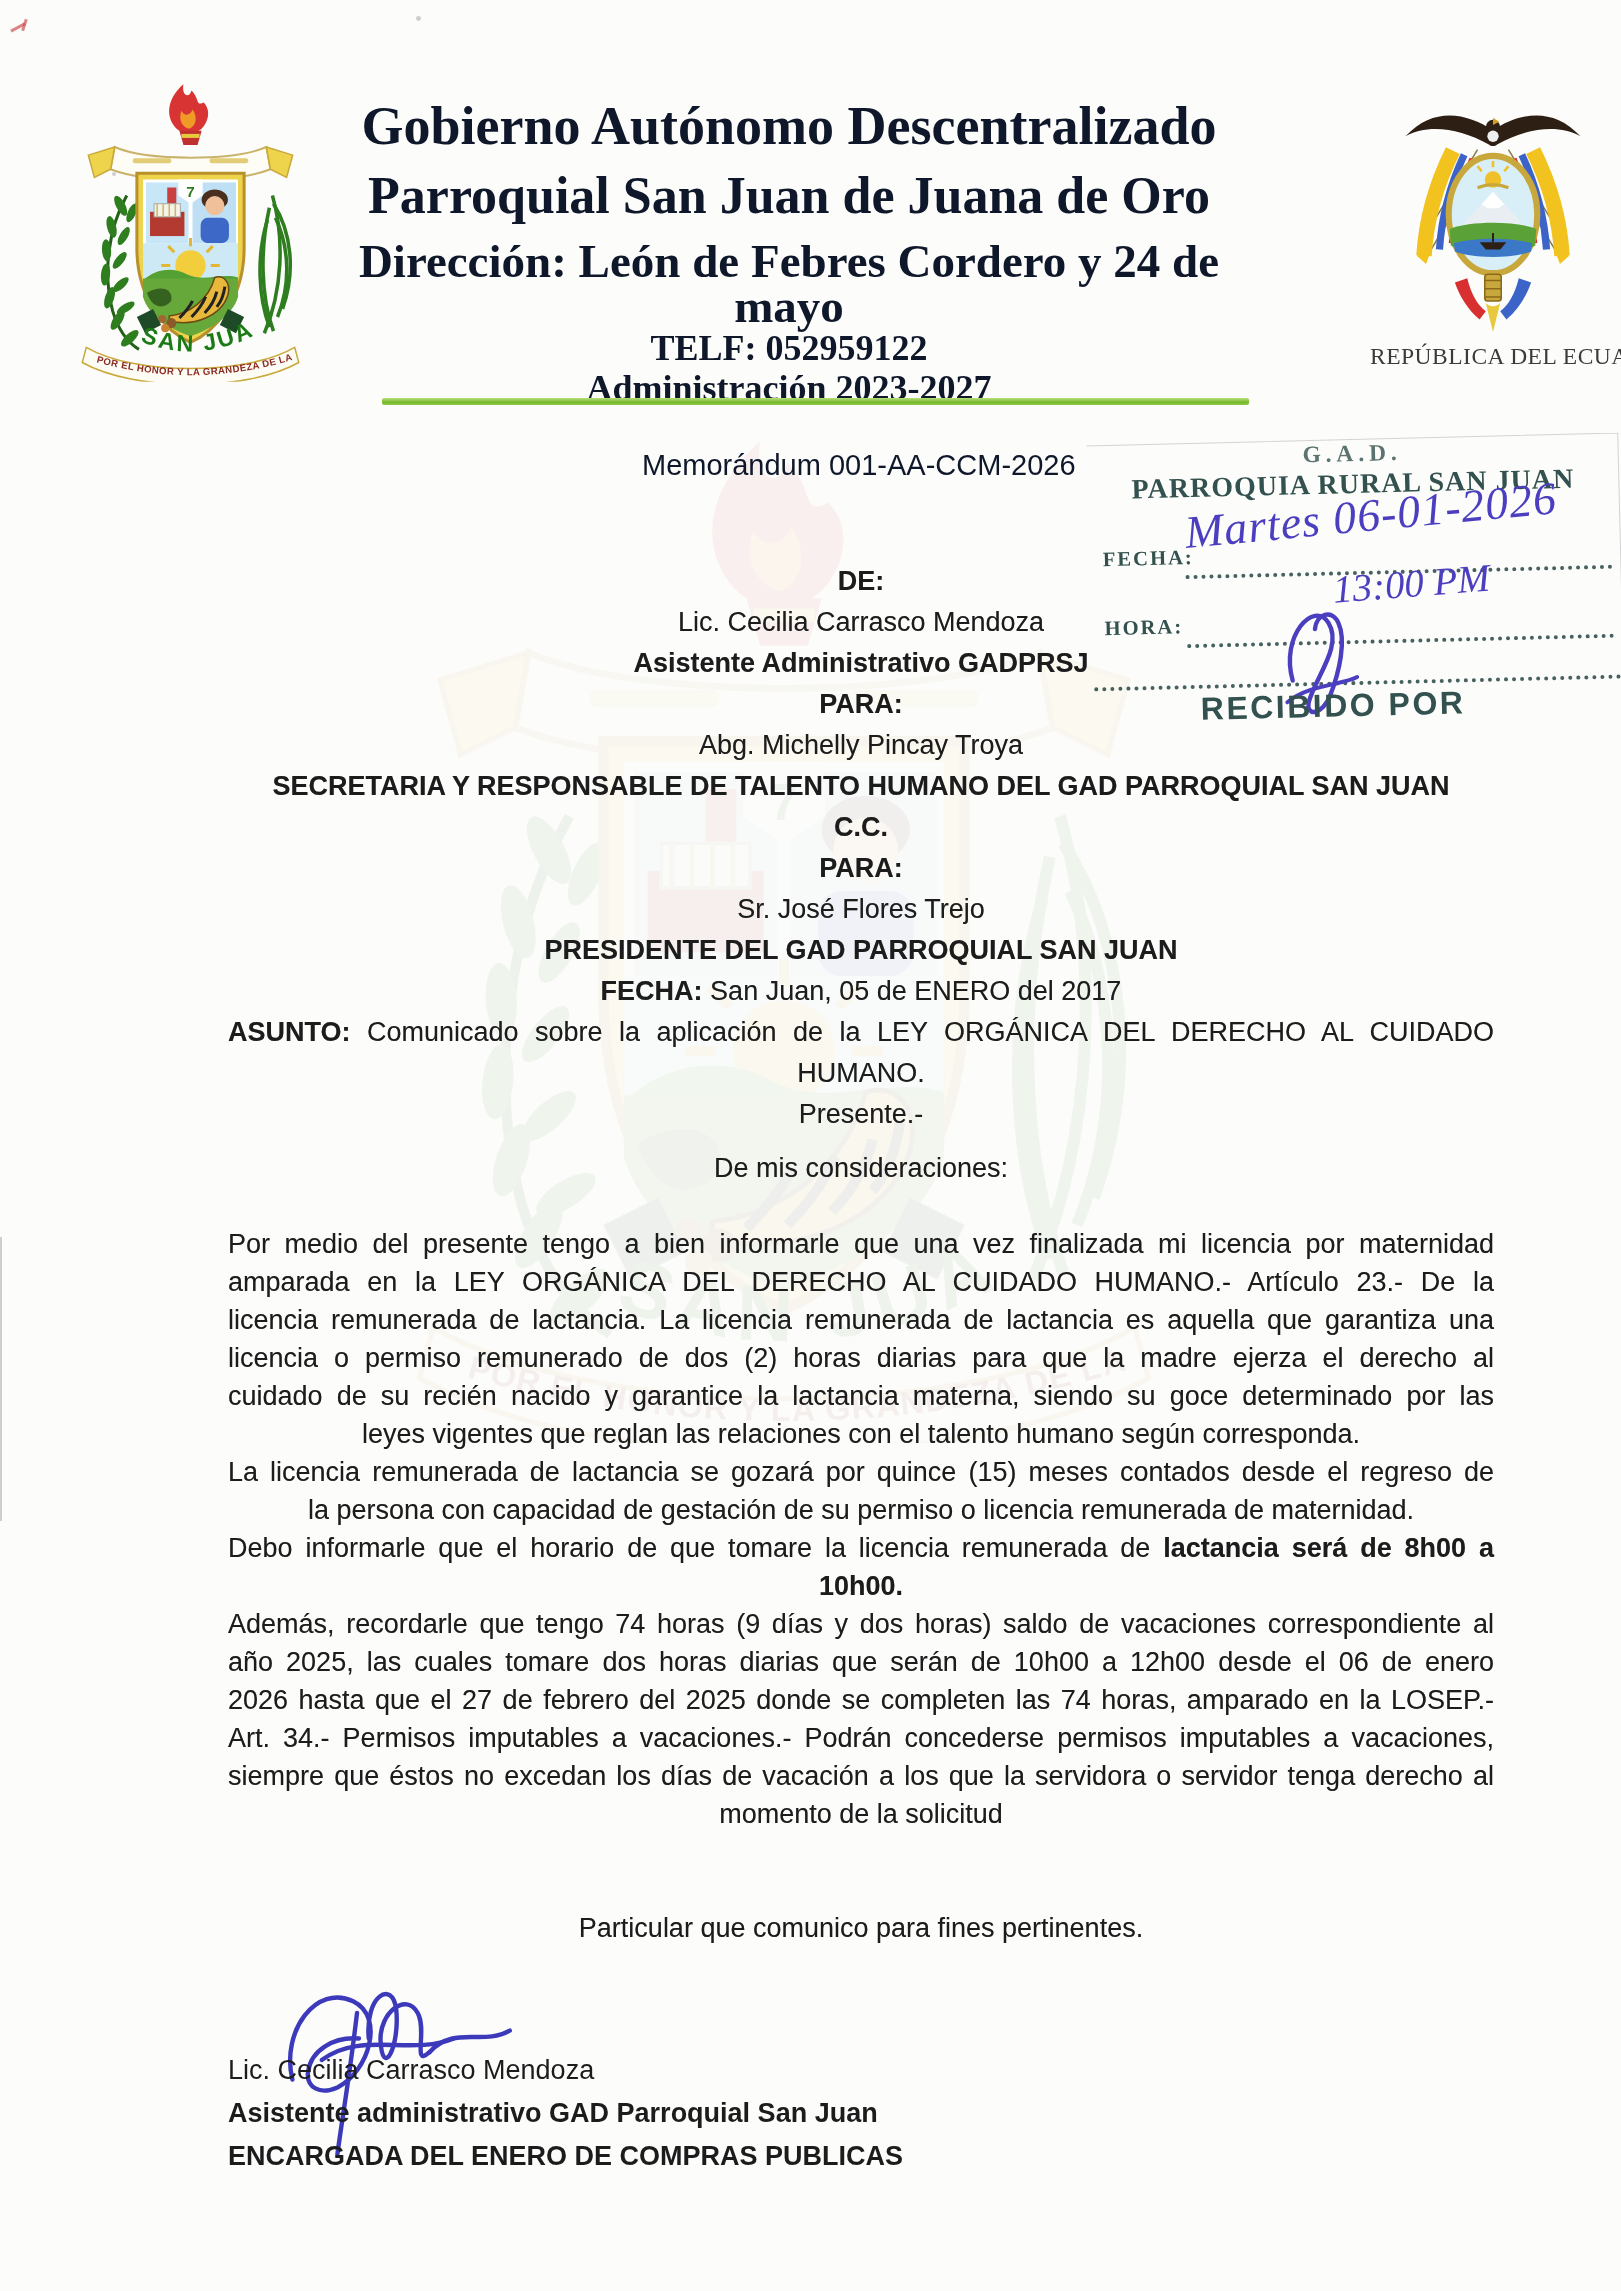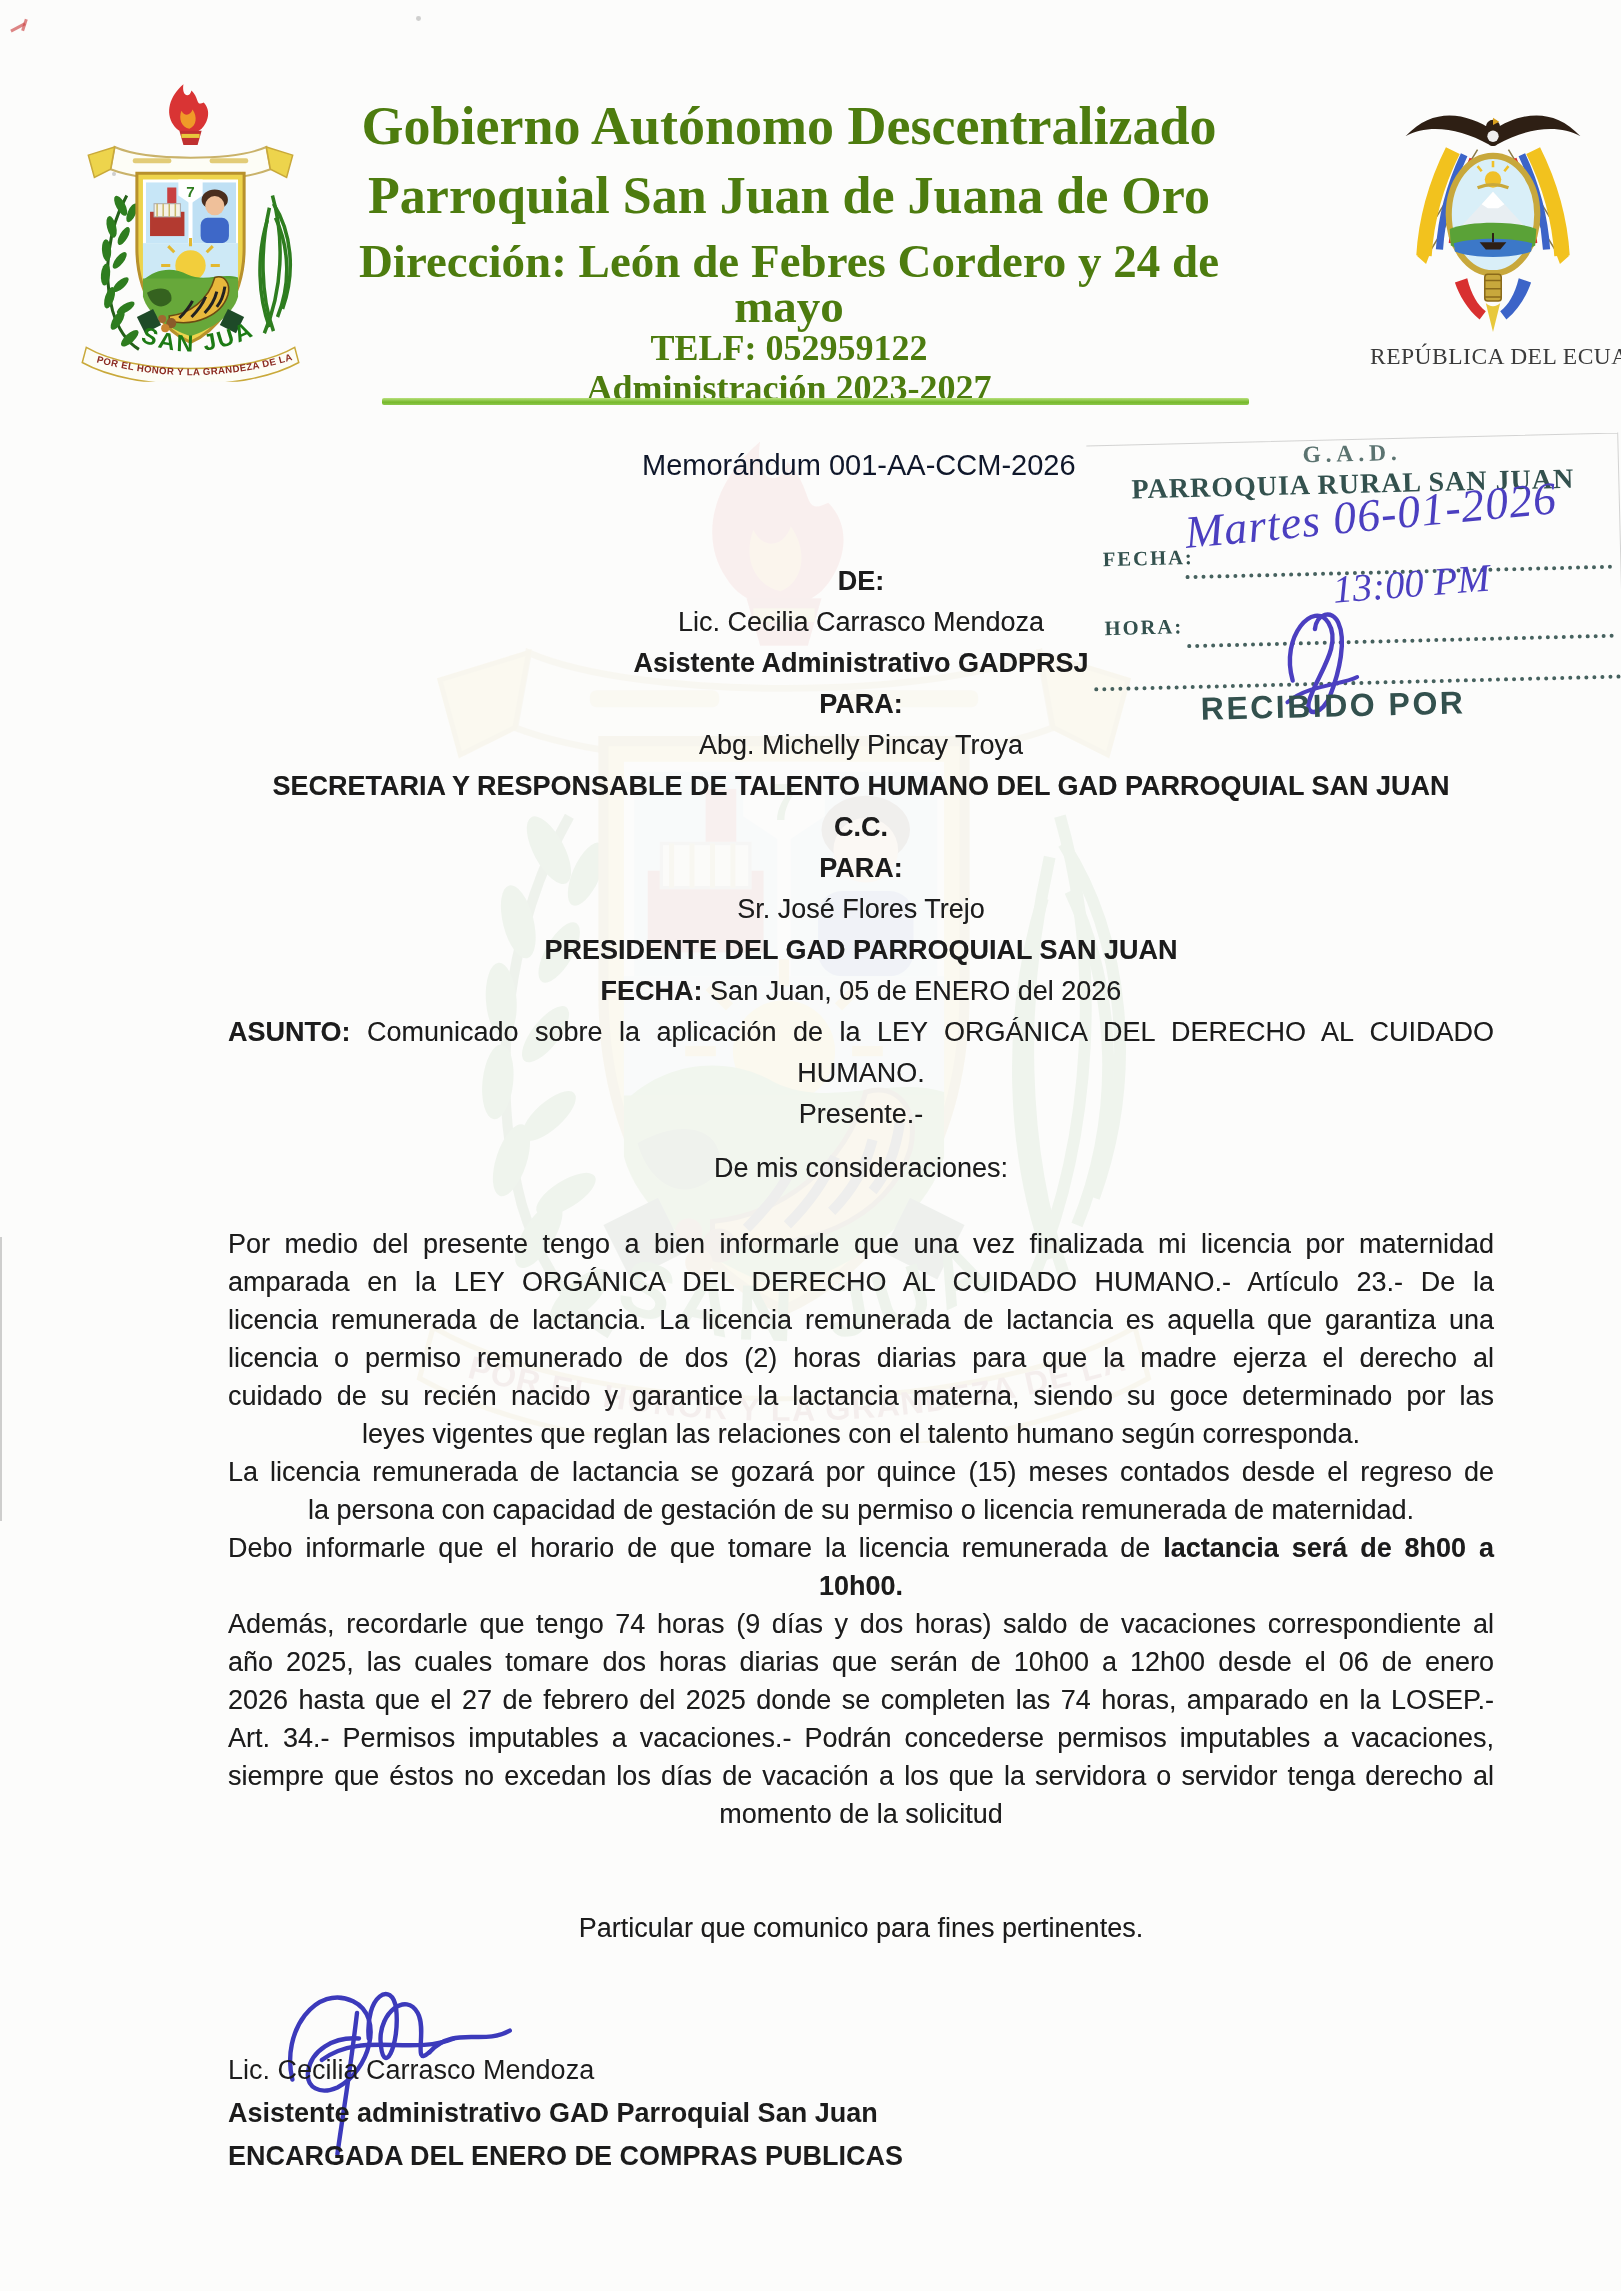--- a/index.html
+++ b/index.html
@@ -1,20 +1,20 @@
 <!DOCTYPE html>
 <html><head>
 <meta charset="utf-8">
 <style>
   html,body{margin:0;padding:0;background:#9a9a9a;}
   .page{position:relative;width:1621px;height:2292px;margin:0 auto;background:#fcfcfb;
         overflow:hidden;font-family:"Liberation Sans",sans-serif;color:#1c1c1c;}
   .abs{position:absolute;}
   
-  .hdr{left:304px;top:94px;width:970px;text-align:center;color:#4d7c0f;
+  .hdr{left:304px;top:94px;width:970px;text-align:center;color:#0f172a;
        font-family:"Liberation Serif",serif;font-weight:bold;}
   .hdr .l1{font-size:54px;line-height:65px;}
   .hdr .l2{font-size:52px;line-height:74px;margin-bottom:5.9px;}
   .hdr .l3{font-size:47px;line-height:45px;}
   .hdr .l4{font-size:36px;line-height:42px;}
   .hdr .l5{font-size:36px;line-height:39px;}
   .hdr .l6{font-size:36px;line-height:40px;}
   .rule{left:382px;top:398px;width:867px;height:6.9px;
         background:linear-gradient(#b8e07c,#76b82a 60%,#8ec84e);border-radius:2px;}
   .ecu{left:1370px;top:93px;width:245px;text-align:center;}
@@ -231,21 +231,21 @@
       <div class="tl"><span class="b">DE:</span></div>
       <div class="tl"><span>Lic. Cecilia Carrasco Mendoza</span></div>
       <div class="tl"><span class="b">Asistente Administrativo GADPRSJ</span></div>
       <div class="tl"><span class="b">PARA:</span></div>
       <div class="tl"><span>Abg. Michelly Pincay Troya</span></div>
       <div class="tl"><span class="b">SECRETARIA Y RESPONSABLE DE TALENTO HUMANO DEL GAD PARROQUIAL SAN JUAN</span></div>
       <div class="tl"><span class="b">C.C.</span></div>
       <div class="tl"><span class="b">PARA:</span></div>
       <div class="tl"><span>Sr. José Flores Trejo</span></div>
       <div class="tl"><span class="b">PRESIDENTE DEL GAD PARROQUIAL SAN JUAN</span></div>
-      <div class="tl"><span class="b">FECHA:</span><span> San Juan, 05 de ENERO del 2026</span></div>
+      <div class="tl"><span class="b">FECHA:</span><span> San Juan, 05 de ENERO del 2017</span></div>
       <div class="tl jst"><span class="b">ASUNTO:</span><span> Comunicado sobre la aplicación de la LEY ORGÁNICA DEL DERECHO AL CUIDADO</span></div>
       <div class="tl"><span>HUMANO.</span></div>
       <div class="tl"><span>Presente.-</span></div>
     </div>
 
   <div class="abs letter bod">
       <div class="tl"><span>De mis consideraciones:</span></div>
       <div class="tl">&nbsp;</div>
       <div class="tl jst"><span>Por medio del presente tengo a bien informarle que una vez finalizada mi licencia por maternidad</span></div>
       <div class="tl jst"><span>amparada en la LEY ORGÁNICA DEL DERECHO AL CUIDADO HUMANO.- Artículo 23.- De la</span></div>

